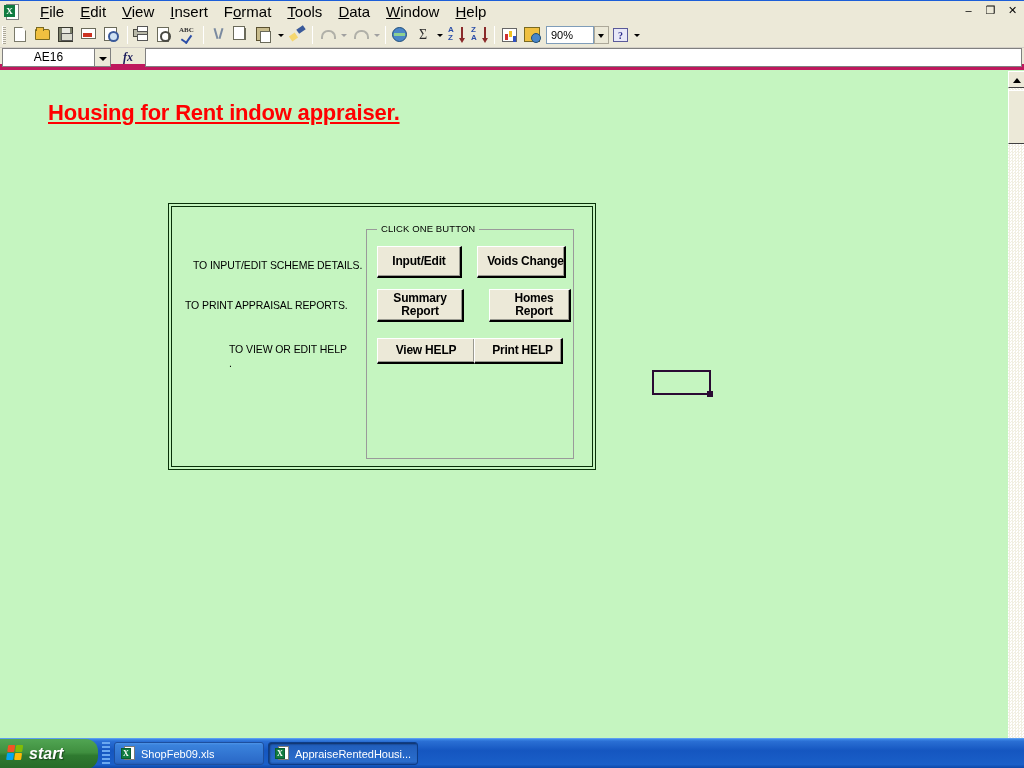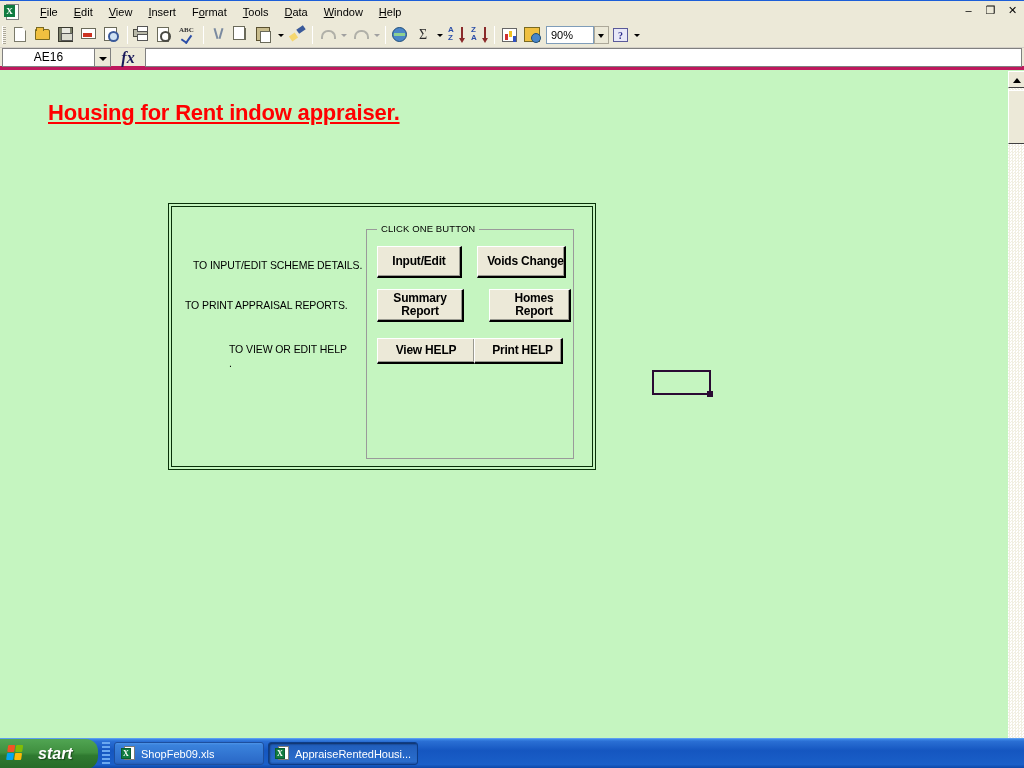--- a/index.html
+++ b/index.html
@@ -41,21 +41,21 @@
     position: absolute; left: 2px; top: 3px;
     width: 11px; height: 12px;
     background: #107c41;
     color: #ffffff;
     font-size: 9px; font-weight: bold;
     line-height: 12px; text-align: center;
     font-family: "Liberation Serif", serif;
   }
   .menu-items { display: flex; align-items: center; margin-left: 8px; }
   .menu-item {
-    font-size: 11px; color: #000000;
+    font-size: 15px; color: #000000;
     padding: 2px 8px;
     white-space: nowrap;
     cursor: default;
   }
   .menu-item .u { text-decoration: underline; }
   .win-ctrls {
     position: absolute; right: 4px; top: 2px;
     display: flex; align-items: center; gap: 7px;
   }
   .win-btn {
@@ -315,21 +315,21 @@
     line-height: 13px; text-align: center;
     font-family: "Liberation Serif", serif;
   }
 
   
   .formulabar {
     position: absolute; top: 48px; left: 0;
     width: 1024px; height: 22px;
     background: #ece9d8;
     display: flex; 
-    border-bottom: 4px solid #be185d;
+    border-bottom: 6px solid #be185d;
   }
   .namebox {
     width: 92px; height: 19px;
     background: #ffffff;
     border: 1px solid #808080;
     border-right: none;
     font-size: 12px; line-height: 17px;
     text-align: center; color: #000;
     margin-left: 2px;
     flex: 0 0 auto;
@@ -346,21 +346,21 @@
   .namedrop::after {
     content: ""; position: absolute; left: 4px; top: 8px;
     border-left: 4px solid transparent;
     border-right: 4px solid transparent;
     border-top: 4px solid #000;
   }
   .fx {
     width: 34px; height: 19px;
     font-family: "Liberation Serif", serif;
     font-style: italic; font-weight: bold;
-    font-size: 16px; line-height: 19px;
+    font-size: 12px; line-height: 19px;
     text-align: center; color: #1a1a5a;
     flex: 0 0 auto;
     cursor: default;
   }
   .fbinput {
     flex: 1 1 auto; height: 19px;
     background: #ffffff;
     border: 1px solid #808080;
     margin-right: 2px;
     cursor: text;
@@ -541,21 +541,21 @@
     transform: skewX(-8deg);
   }
   .flag span { position: absolute; width: 7px; height: 7px; border-radius: 1px; }
   .flag .f1 { left: 0;  top: 0;  background: #f35325; }
   .flag .f2 { left: 8px; top: 0;  background: #81bc06; }
   .flag .f3 { left: 0;  top: 8px; background: #05a6f0; }
   .flag .f4 { left: 8px; top: 8px; background: #ffba08; }
   .start-label {
     font-size: 16px; font-style: italic; font-weight: bold;
     color: #ffffff;
-    margin-left: 14px;
+    margin-left: 5px;
     text-shadow: 1px 1px 1px rgba(0,0,0,0.45);
     font-family: "Liberation Sans", sans-serif;
   }
   .tb-grip {
     width: 8px; height: 24px;
     margin: 0 4px;
     background: repeating-linear-gradient(to bottom, #6aa8f0 0 2px, transparent 2px 4px);
     flex: 0 0 auto;
   }
   .task {

